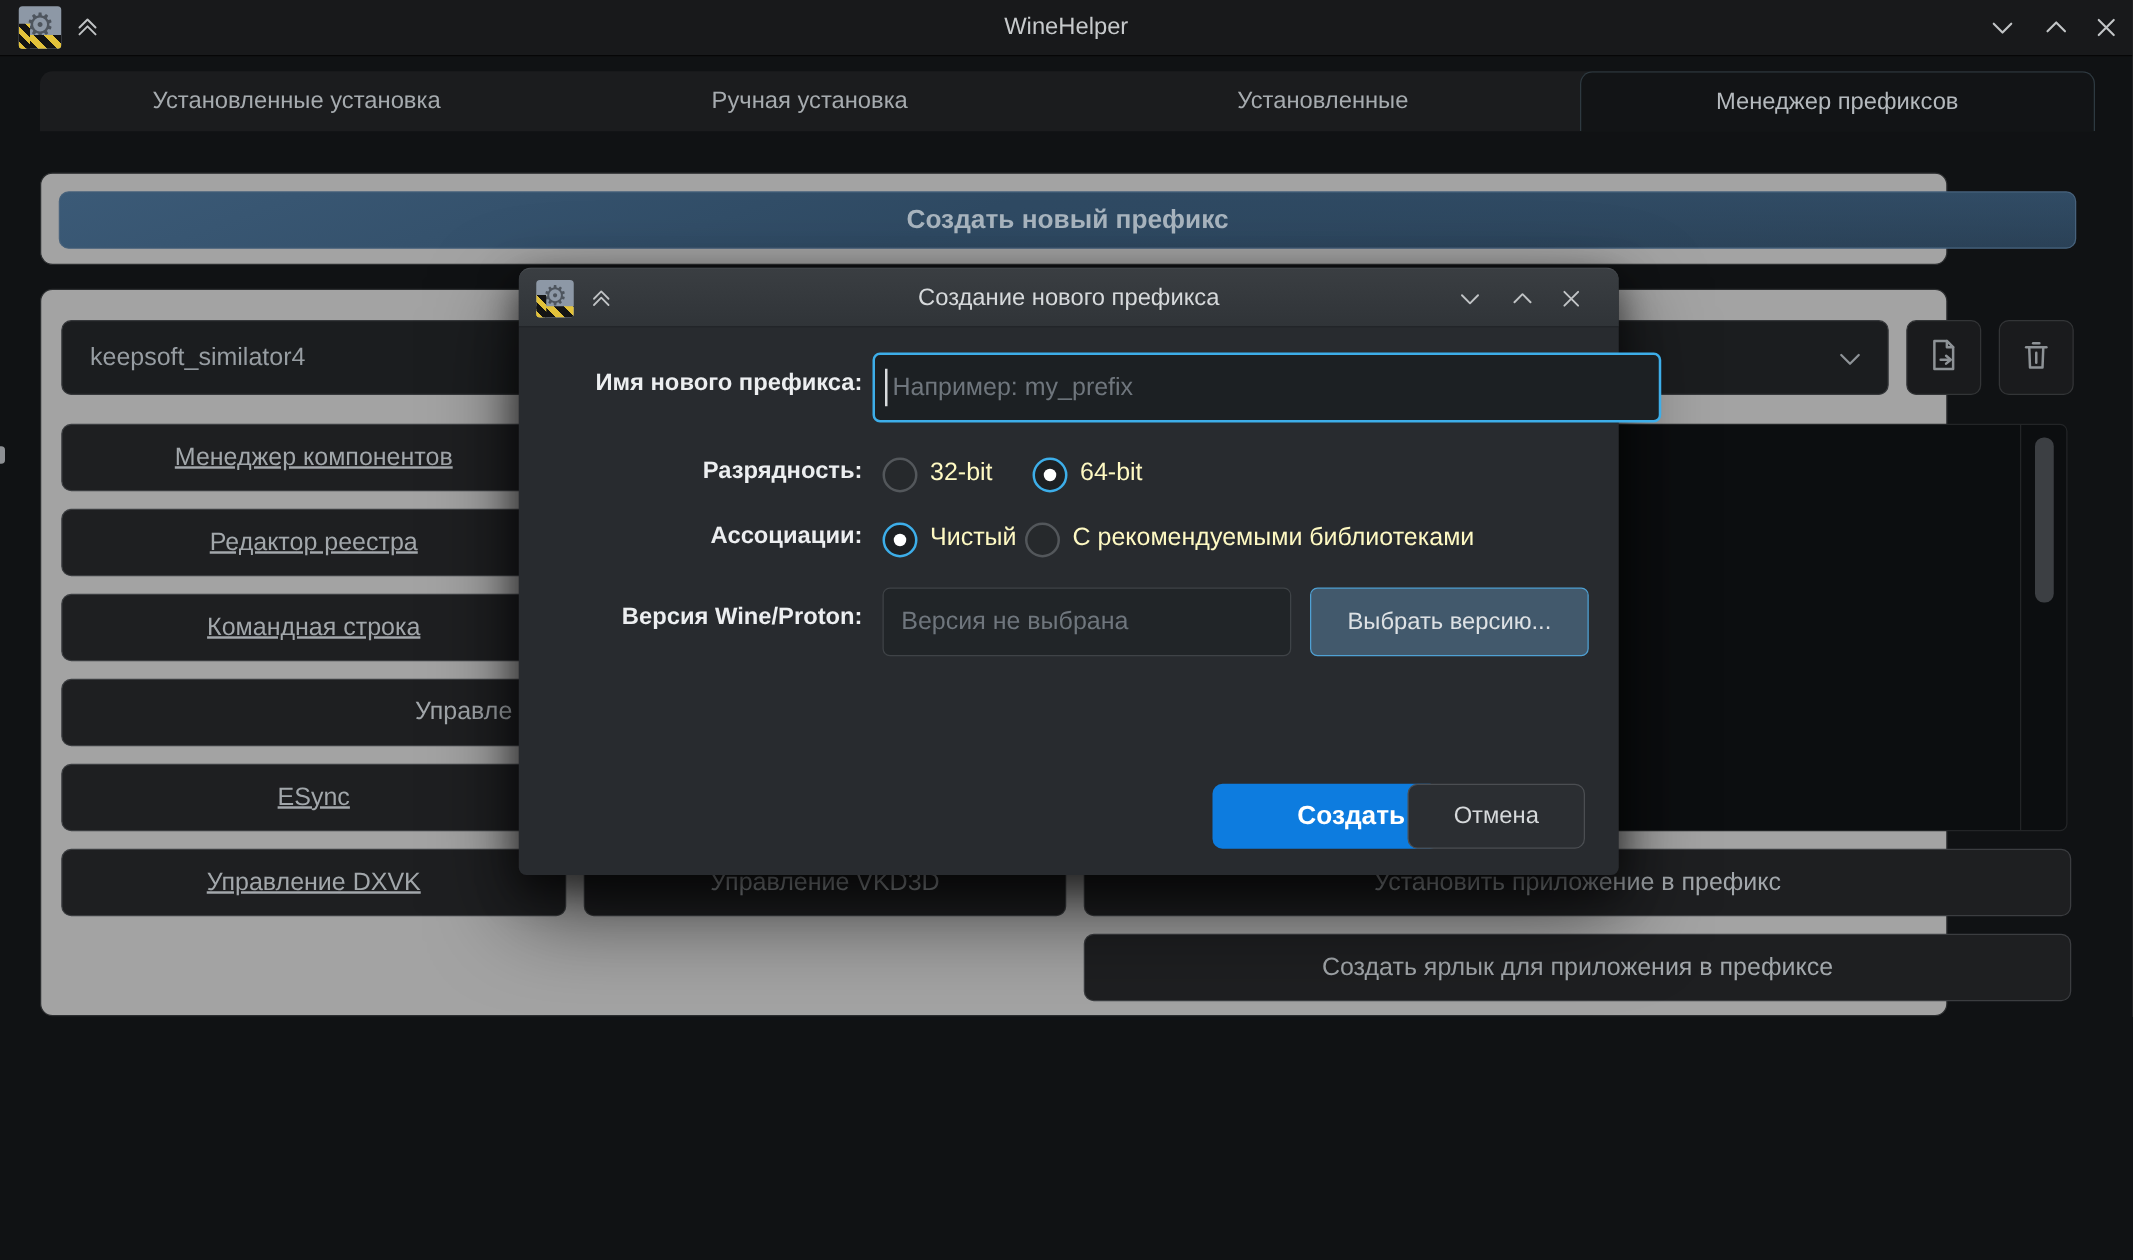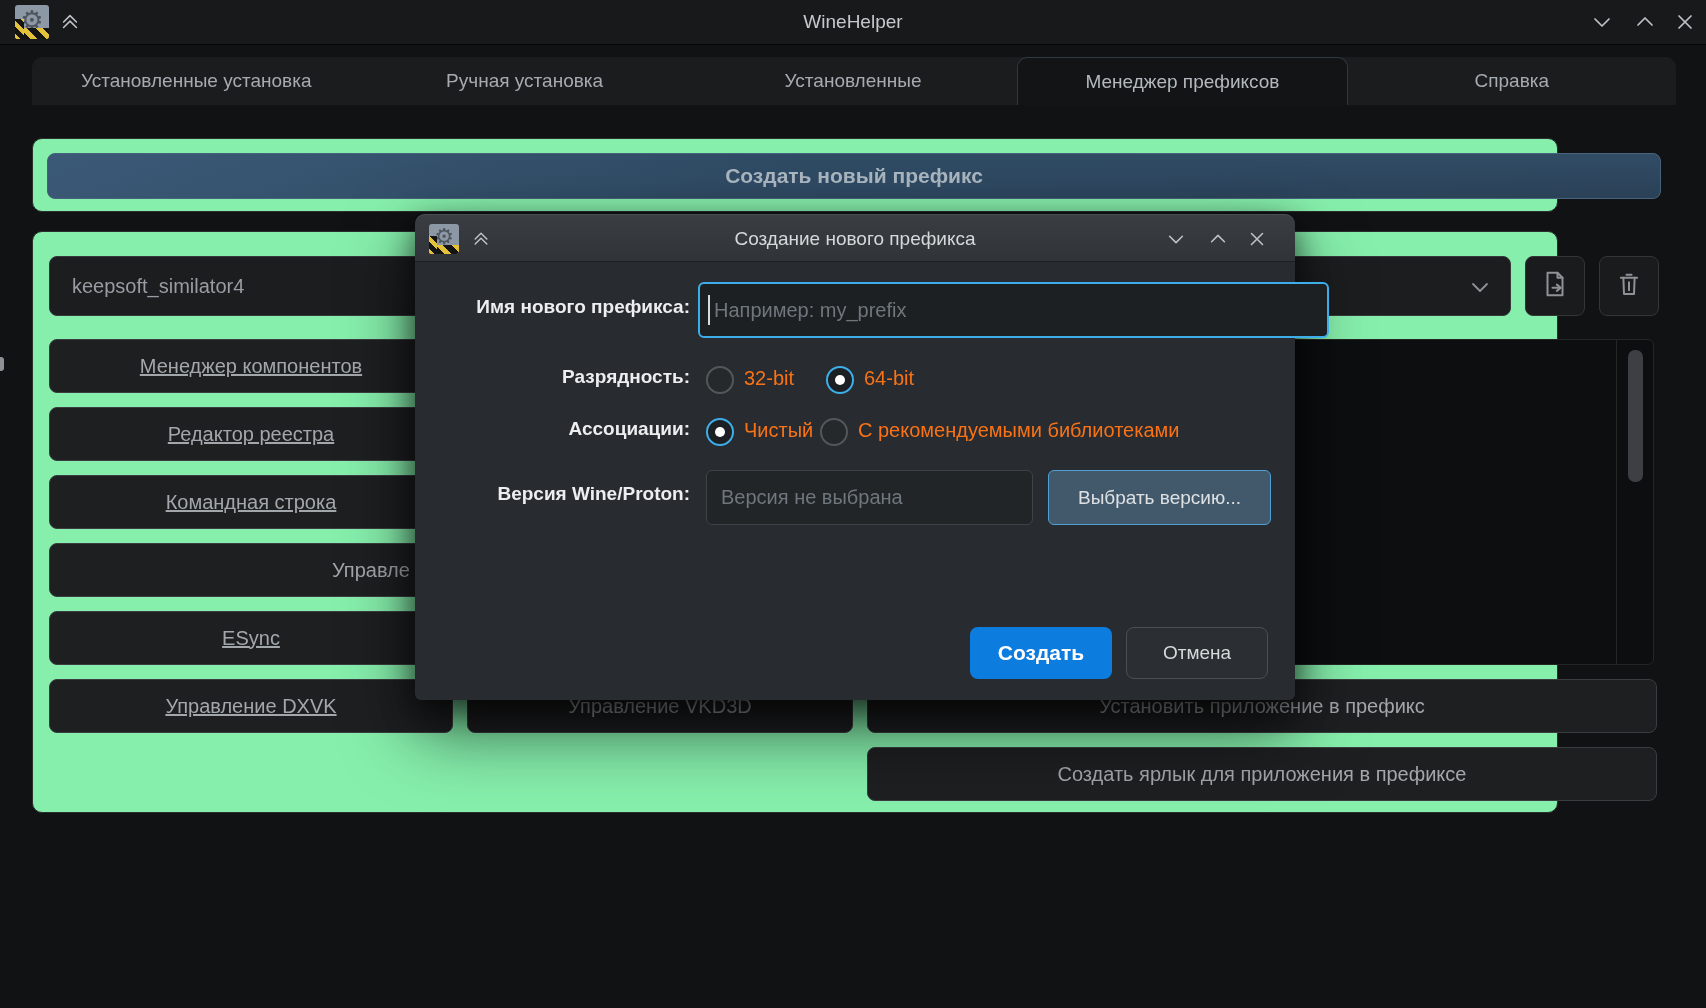--- a/index.html
+++ b/index.html
@@ -24,21 +24,21 @@
   #tb-title{position:absolute;left:0;top:0;width:100%;height:44px;line-height:44px;text-align:center;
     font-size:19px;color:#c6c9cb;}
   #tb-min{left:1590px;top:10px;} #tb-max{left:1633px;top:10px;} #tb-close{left:1673px;top:10px;}
   
   #tabbar{position:absolute;left:32px;top:57px;width:1644px;height:48px;background:#1b1c1e;
     border-radius:10px 10px 0 0;display:flex;}
   .tab{flex:1;display:flex;align-items:center;justify-content:center;font-size:19px;color:#a6abaf;
     border-radius:10px 10px 0 0;box-sizing:border-box;}
   .tab.active{background:#121416;border:1px solid #2e3a41;border-bottom:none;color:#b4b9bd;}
   
-  .panel{position:absolute;left:32px;width:1526px;background:#86efac;border:1px solid #2b2d2f;
+  .panel{position:absolute;left:32px;width:1526px;background:#a3a3a3;border:1px solid #2b2d2f;
     border-radius:10px;box-sizing:border-box;}
   #panel1{top:138px;height:74px;}
   #header-btn{position:absolute;left:14px;top:14px;width:1614px;height:46px;border-radius:8px;
     background:linear-gradient(160deg,#3b5a77 0%,#2f4a63 45%,#2a405655 100%),linear-gradient(180deg,#38567255,#2a4156);
     background-color:#33506a;border:1px solid #47627c;box-sizing:border-box;
     display:flex;align-items:center;justify-content:center;font-size:21px;font-weight:bold;color:#a9b5bf;cursor:pointer;}
   #panel2{top:231px;height:582px;text-align:right;}
   
   #prefix-combo{position:absolute;left:16px;top:24px;width:1462px;height:60px;background:#1b1d1f;
     border:1px solid #36383b;border-radius:8px;box-sizing:border-box;display:flex;align-items:center;
@@ -77,31 +77,31 @@
   .dlabel{position:absolute;left:20px;width:255px;text-align:right;font-size:19px;font-weight:bold;color:#eceef0;}
   #name-input{position:absolute;left:283px;top:68px;width:631px;height:56px;background:#1c2023;
     border:2px solid #3daee9;border-radius:6px;box-sizing:border-box;color:#e8eaec;font-size:20px;
     padding:0 14px;outline:none;font-family:"Liberation Sans",sans-serif;}
   #name-input::placeholder{color:#6f767d;}
   #name-caret{position:absolute;left:293px;top:81px;width:2px;height:30px;background:#d8dbdd;z-index:2;}
   .radio{position:absolute;width:28px;height:28px;border-radius:50%;box-sizing:border-box;
     background:#26292c;border:2px solid #53575b;cursor:pointer;}
   .radio.sel{background:#1d2023;border:2px solid #3daee9;}
   .radio.sel::after{content:"";position:absolute;left:7px;top:7px;width:10px;height:10px;border-radius:50%;background:#fff;}
-  .rlabel{position:absolute;font-size:20px;color:#f97316;white-space:nowrap;cursor:pointer;}
+  .rlabel{position:absolute;font-size:20px;color:#fef9c3;white-space:nowrap;cursor:pointer;}
   #version-input{position:absolute;left:291px;top:256px;width:327px;height:55px;background:#212528;
     border:1px solid #3f4347;border-radius:6px;box-sizing:border-box;color:#e8eaec;font-size:20px;
     padding:0 14px;outline:none;font-family:"Liberation Sans",sans-serif;}
   #version-input::placeholder{color:#6f767d;}
   #version-btn{position:absolute;left:633px;top:256px;width:223px;height:55px;background:#42596c;
     border:1.5px solid #4fa1d4;border-radius:6px;box-sizing:border-box;display:flex;align-items:center;
     justify-content:center;font-size:19px;color:#dde1e4;cursor:pointer;}
   #create-btn{position:absolute;left:555px;top:413px;width:142px;height:52px;background:#0d7cdf;border:none;
     border-radius:8px;display:flex;align-items:center;justify-content:center;font-size:21px;font-weight:bold;
-    color:#ffffff;cursor:pointer;}
+    color:#ffffff;cursor:pointer;padding-left:40px;}
   #cancel-btn{position:absolute;left:711px;top:413px;width:142px;height:52px;background:#2b2e32;
     border:1px solid #4b4e52;border-radius:8px;box-sizing:border-box;display:flex;align-items:center;
     justify-content:center;font-size:19px;color:#d6d9db;cursor:pointer;}
   #edge-notch{position:absolute;left:0;top:357px;width:4px;height:14px;background:#8d9094;border-radius:0 3px 3px 0;z-index:60;}
 </style>
 </head>
 <body>
 
 <div id="screen">
 
@@ -133,21 +133,20 @@
           <path d="M6 6l12 12M18 6L6 18"></path>
         </svg>
     </div>
   </div>
 
   <div id="tabbar">
     <div class="tab">Установленные установка</div>
     <div class="tab">Ручная установка</div>
     <div class="tab">Установленные</div>
     <div class="tab active">Менеджер префиксов</div>
-    <div class="tab">Справка</div>
   </div>
 
   <div class="panel" id="panel1">
     <div id="header-btn">Создать новый префикс</div>
   </div>
 
   <div class="panel" id="panel2">
 
     <div id="prefix-combo">
       <span class="val">keepsoft_similator4</span>

